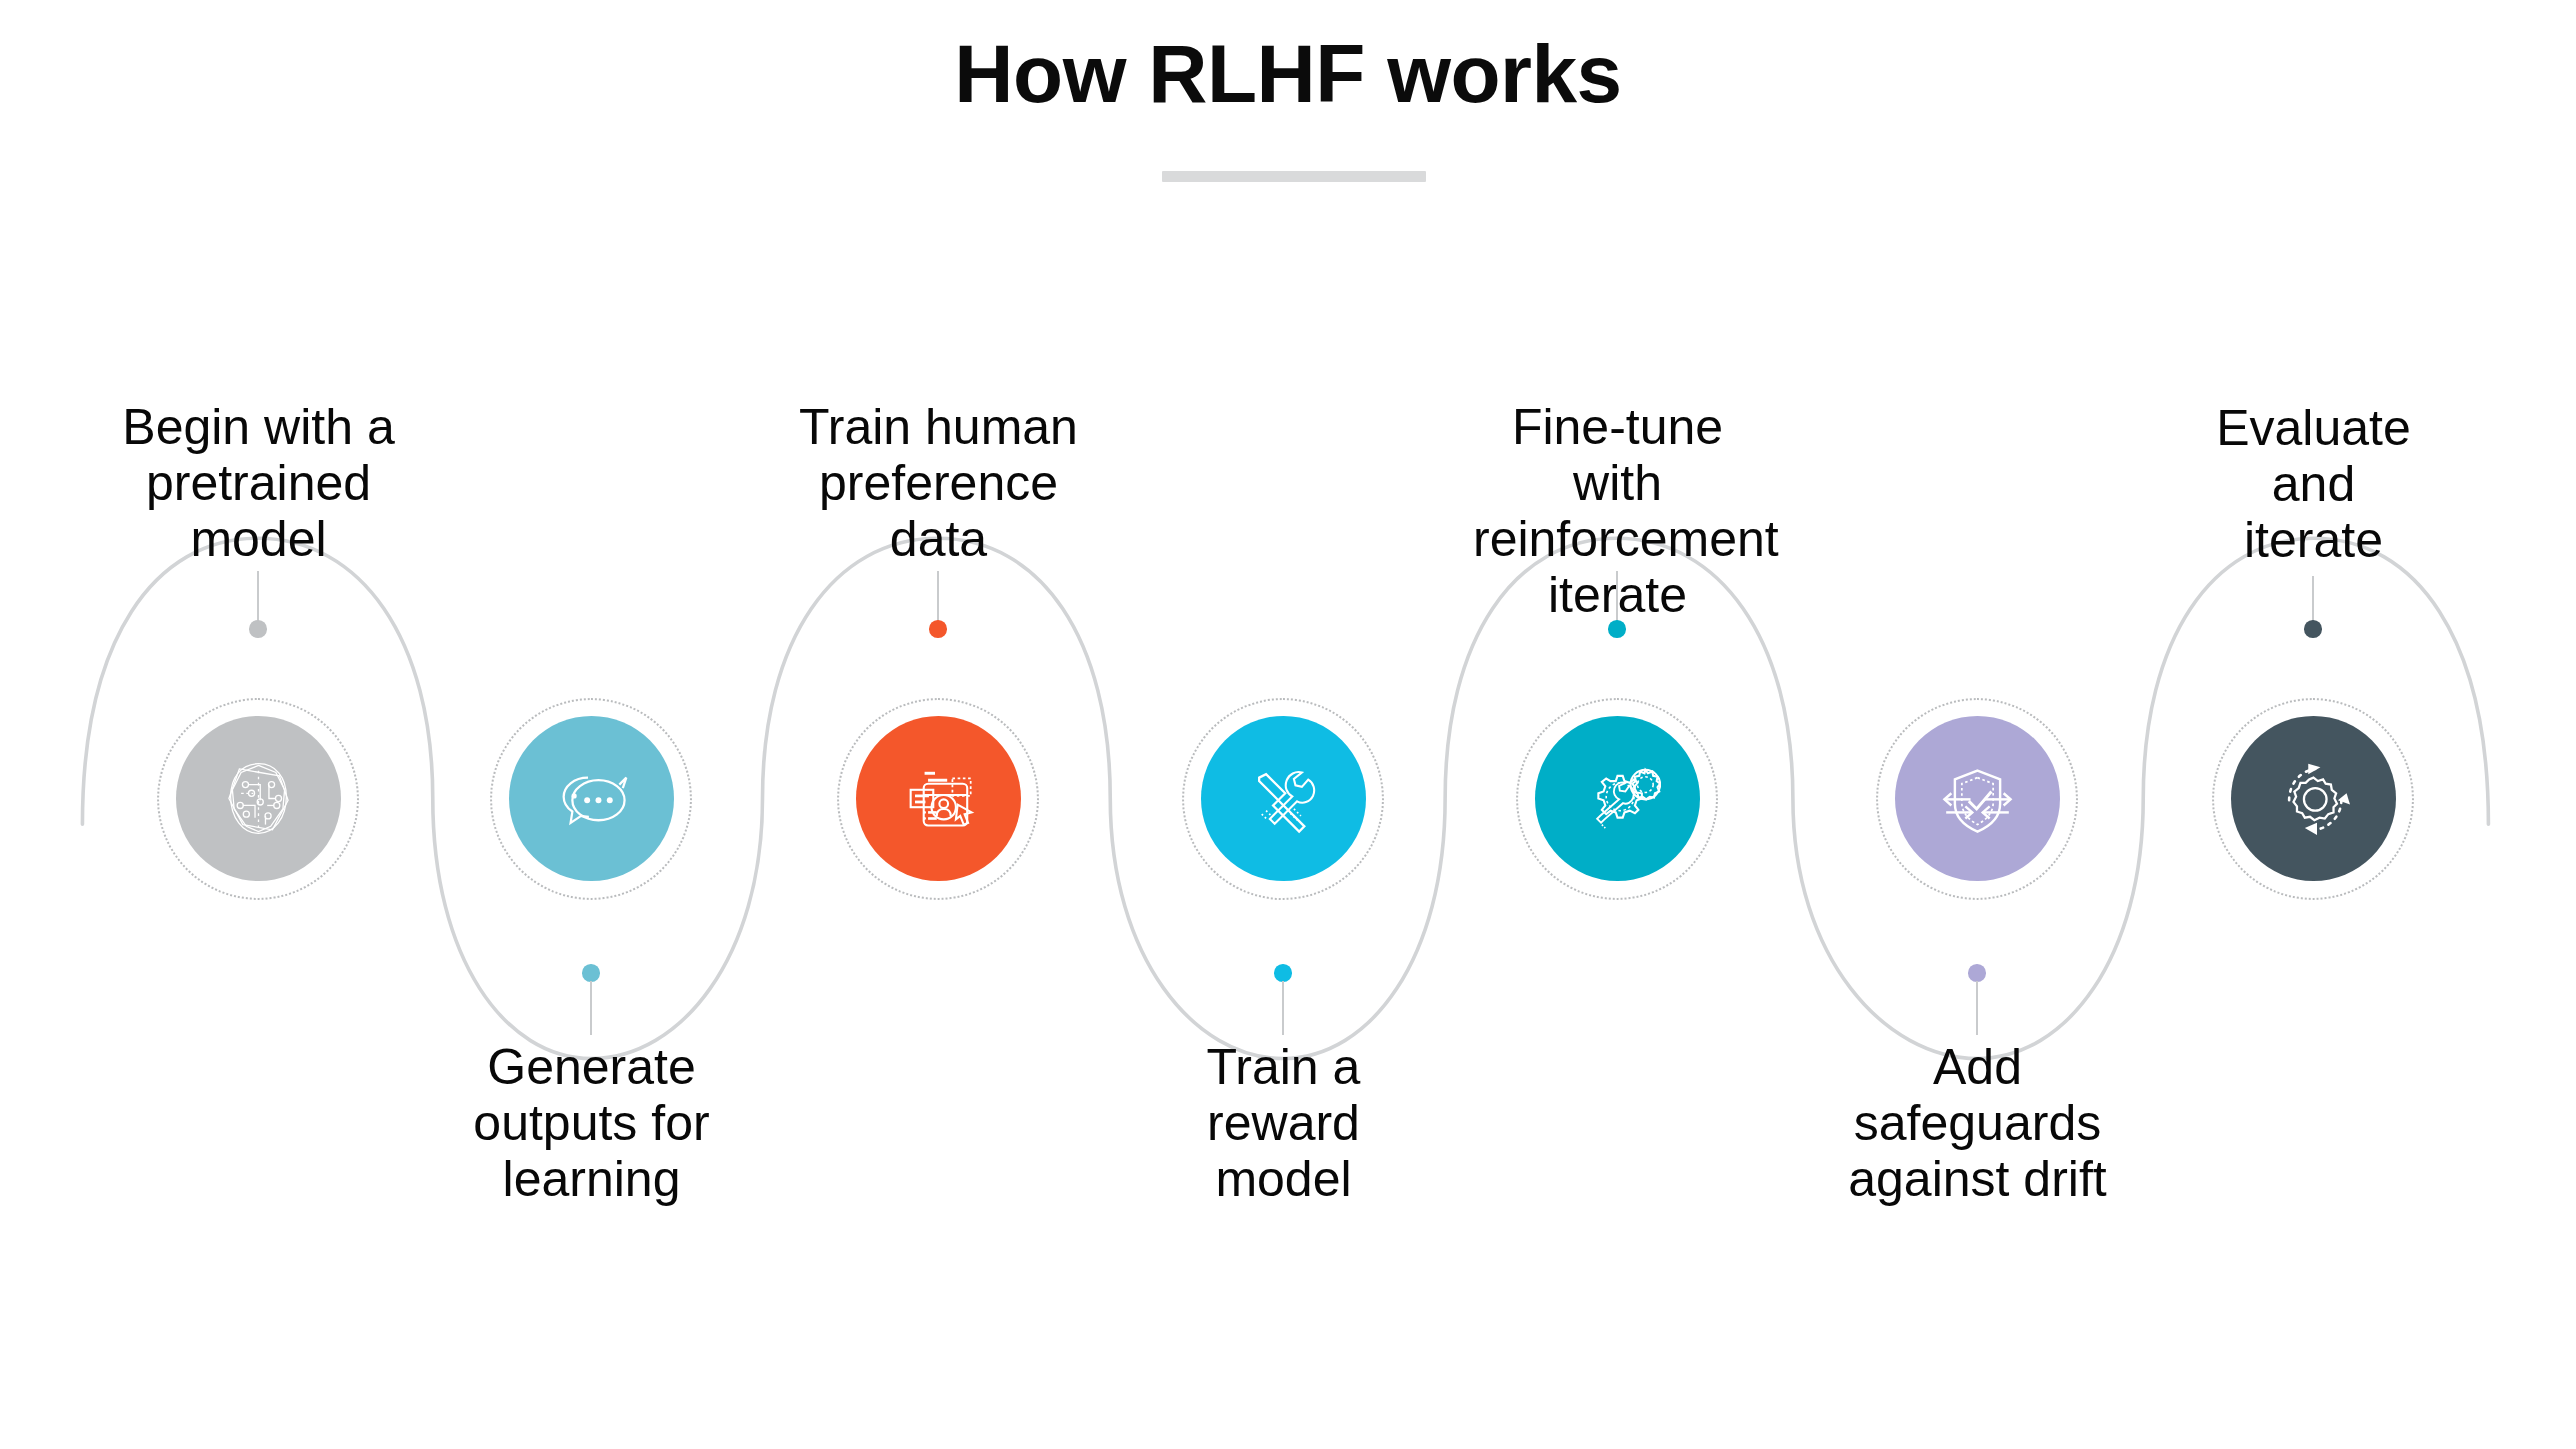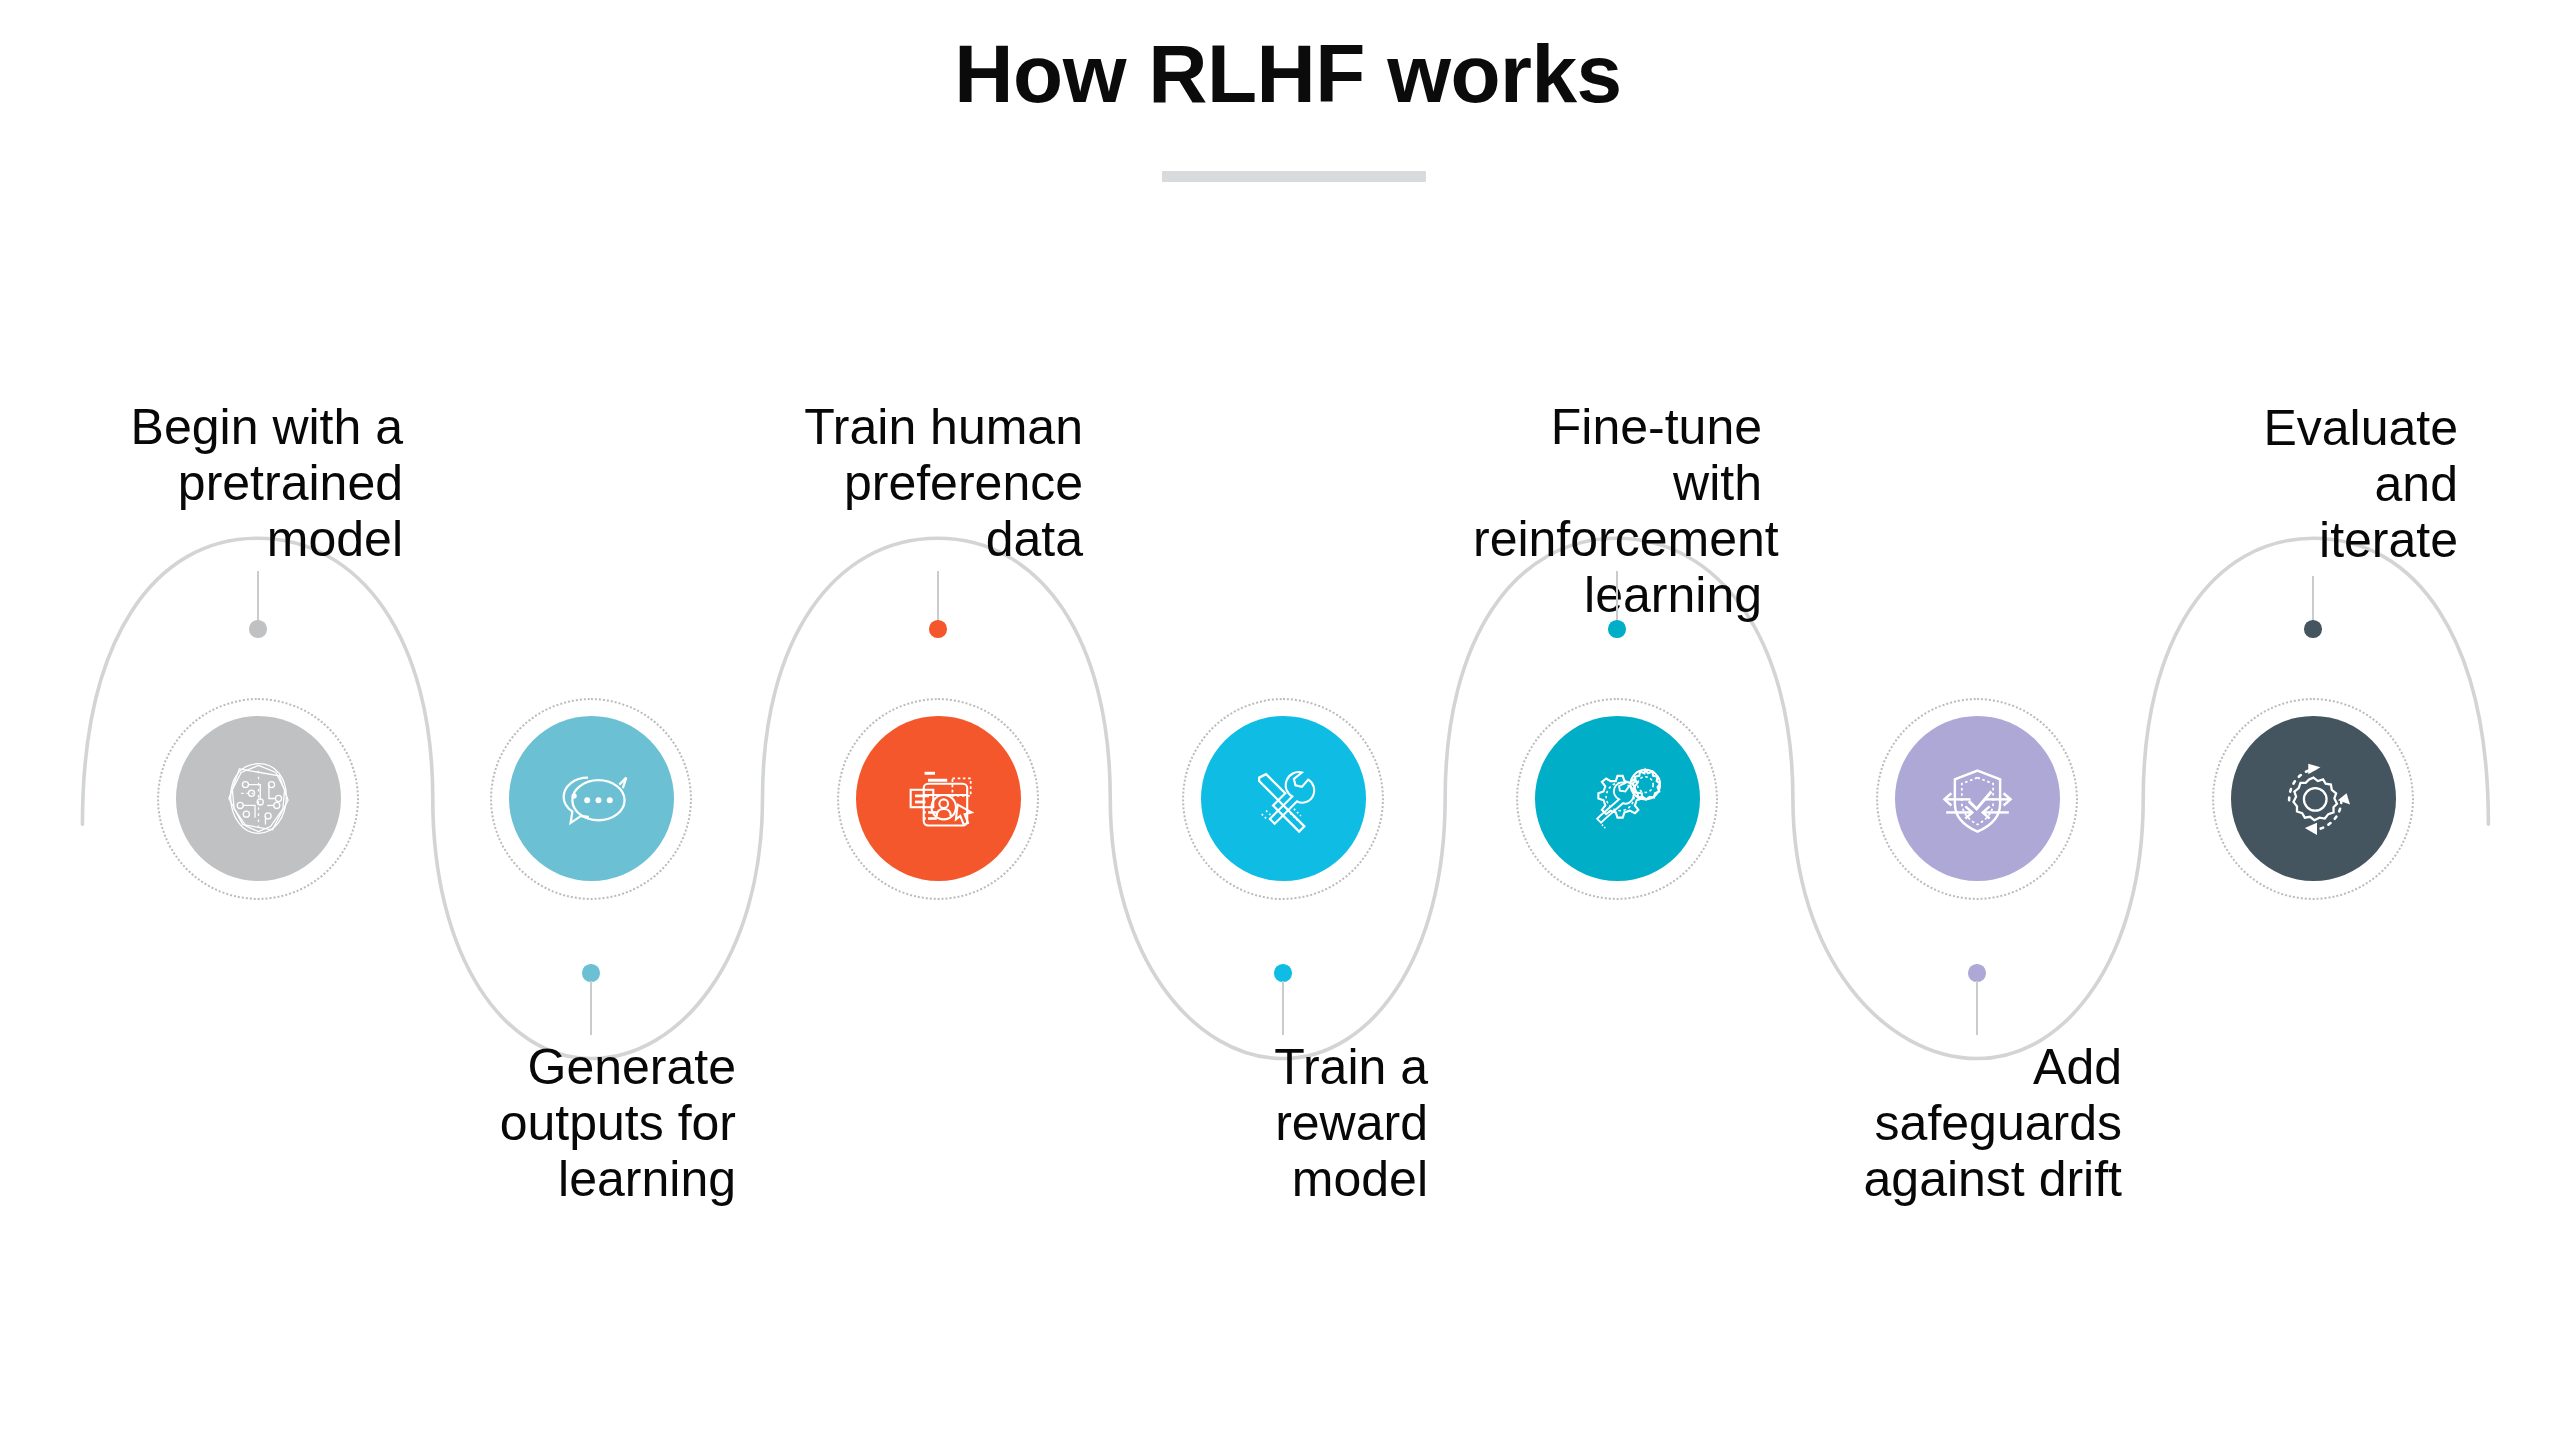--- a/index.html
+++ b/index.html
@@ -58,21 +58,21 @@
     position:absolute; width:2.1px; background:#c9cbcd; left:-1px;
   }
   .node-dot {
     position:absolute; width:17.5px; height:17.5px; border-radius:50%;
     left:-8.8px;
   }
 
   
   .label {
     position:absolute; width:289px; left:-144px;
-    text-align:right;
+    text-align:center;
     font-size:50px;
     line-height:1.12;
     color:#080808;
     font-weight:normal;
     white-space:pre-line;
   }
 </style>
 </head>
 <body>
 
@@ -196,21 +196,21 @@
     <div class="node-dot" style="top:964px;background:#0fbce4"></div>
     <div class="stem" style="top:981px;height:54px"></div>
     <div class="label" style="top:1039px">Train a
 reward
 model</div>
   </div>
 
   <div class="step" style="left:1617px">
     <div class="label" style="top:399px">Fine-tune with
 reinforcement
-learning</div>
+iterate</div>
     <div class="stem" style="top:571px;height:56px"></div>
     <div class="node-dot" style="top:620px;background:#00aec7"></div>
     <div class="ring" style="top:698px"></div>
     <div class="disc" style="top:716px;background:#00aec7">
       <svg viewBox="0 0 100 100" fill="none" stroke="#ffffff" stroke-width="2.4">
         <path d="M42 30 L48 30 L50 24 L56 24 L58 30 L64 32 L69 28 L73 32 L69 37 L72 43 L78 44 L78 50 L72 52 L70 58 L74 63 L70 67 L64 64 L58 66 L56 72 L50 72 L48 66 L42 64 L37 68 L32 63 L36 58 L34 52 L28 50 L28 44 L34 42 L36 36 L32 31 L37 27 Z"></path>
         <circle cx="53" cy="48" r="16" stroke-dasharray="3 3" stroke-width="1.8"></circle>
         <path d="M66 36 C60 34 54 37 52 43 C50 49 53 55 58 57 L34 78 L30 82 L35 87 L39 83 L63 62 C68 64 74 61 76 55 C78 49 76 42 71 40 L66 47 L59 46 L58 40 Z" transform="translate(-4,-4) scale(0.9) translate(4,4)"></path>
         <circle cx="82" cy="34" r="17"></circle>
         <path d="M82 17 L85 21 L90 19 L91 24 L96 25 L95 30 L99 33 L96 37 L98 42 L93 44 L92 49 L87 48 L83 51 L79 48 L74 49 L73 44 L68 42 L70 37 L67 33 L71 30 L70 25 L75 24 L76 19 L81 21 Z"></path>

